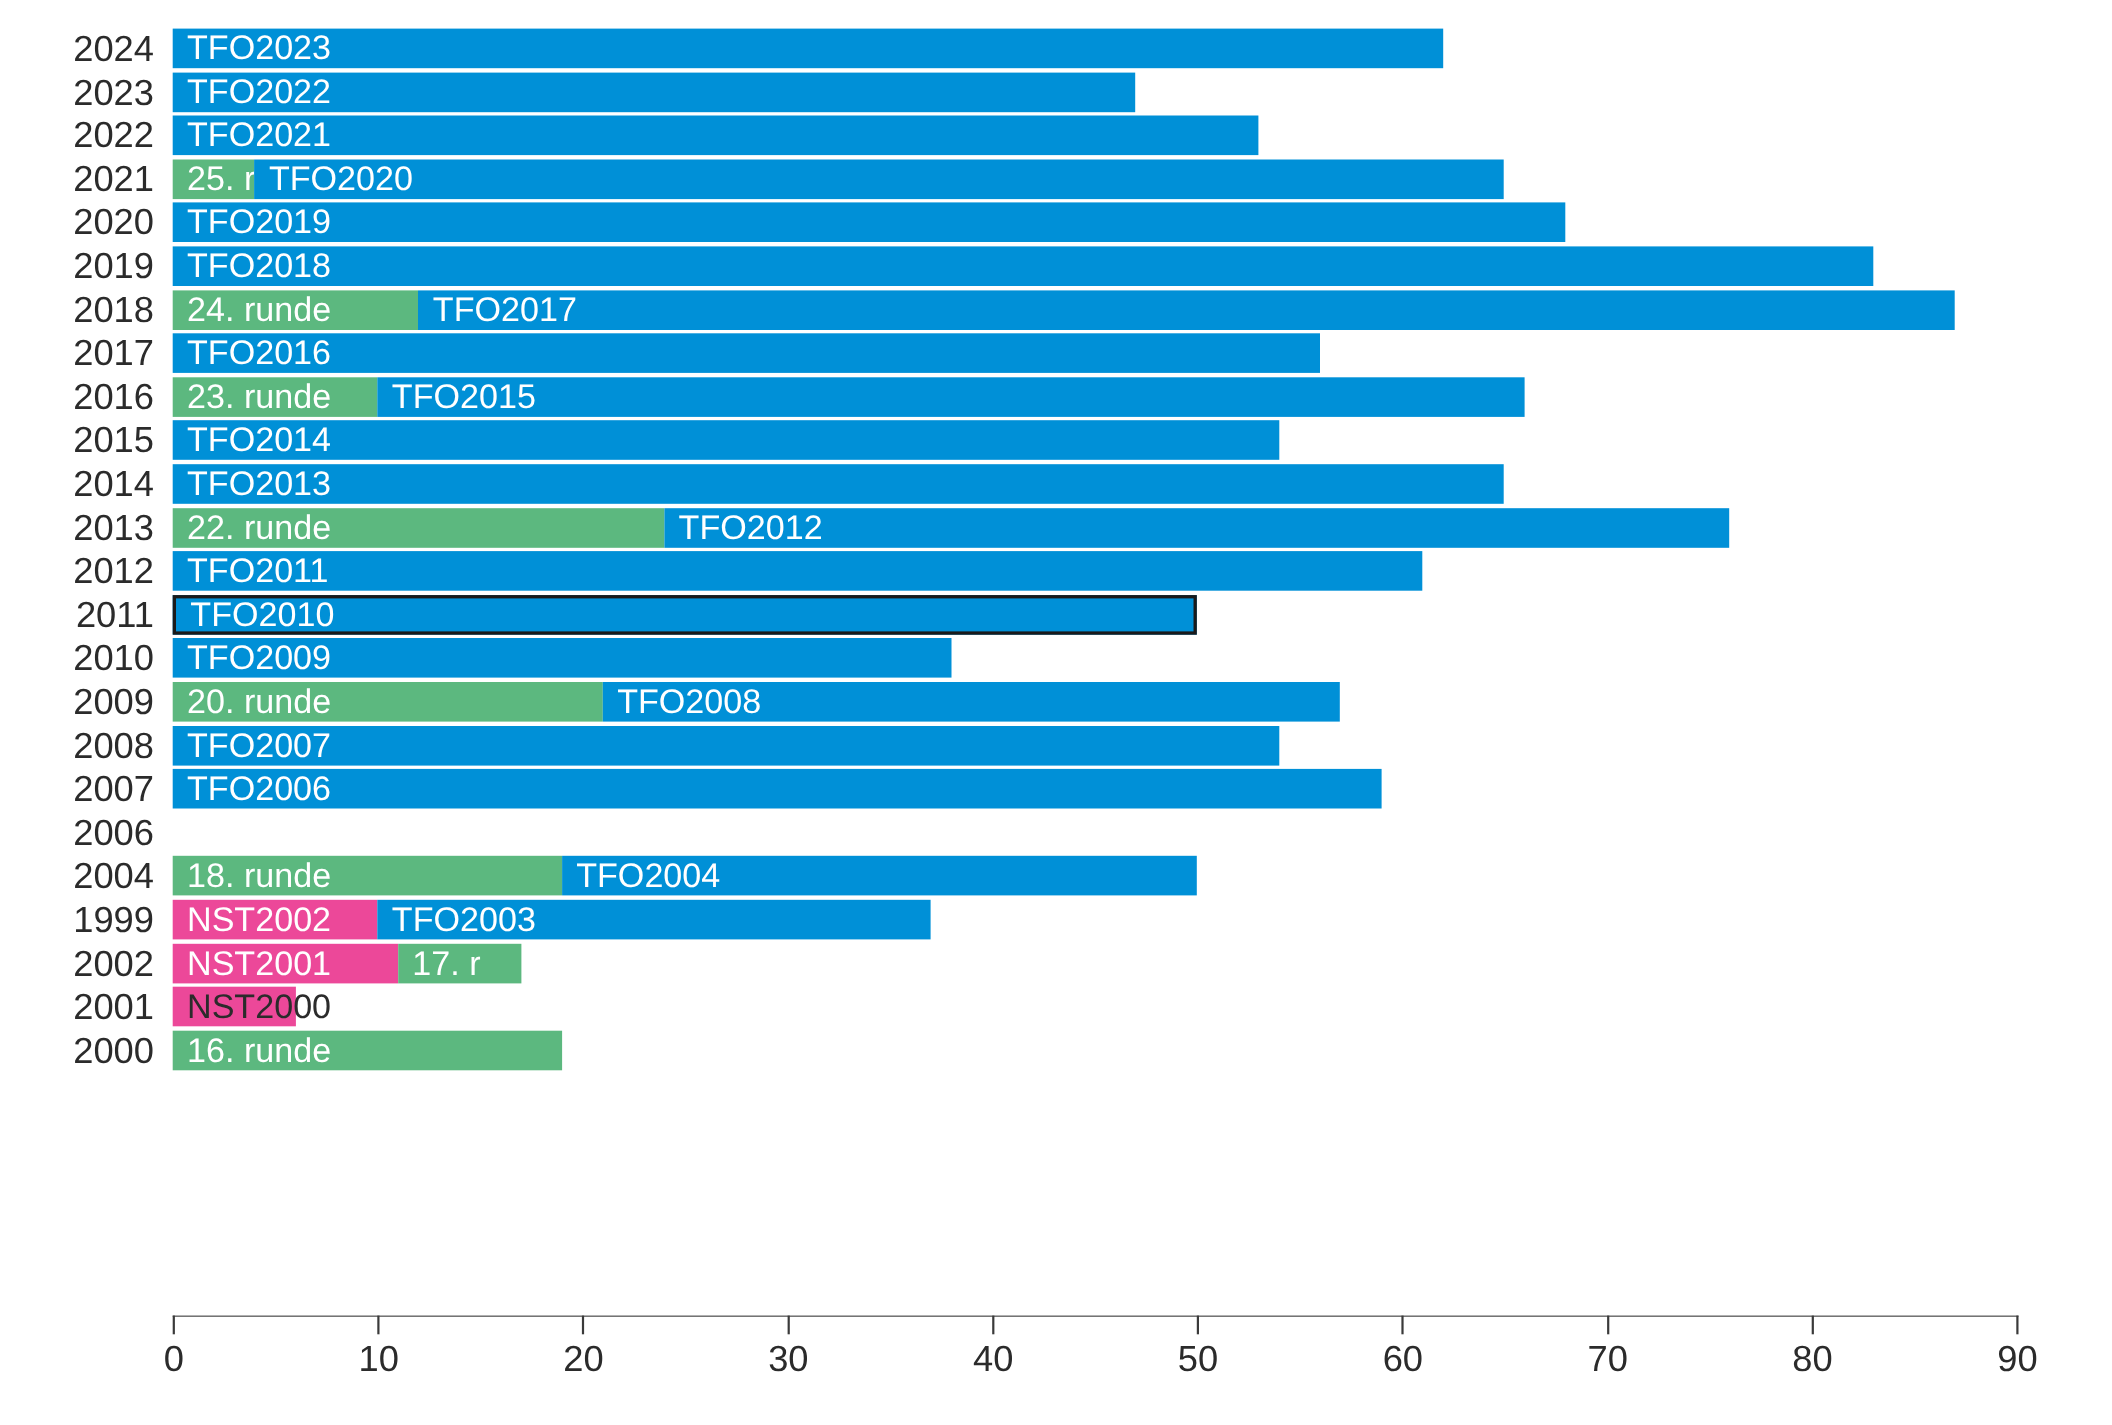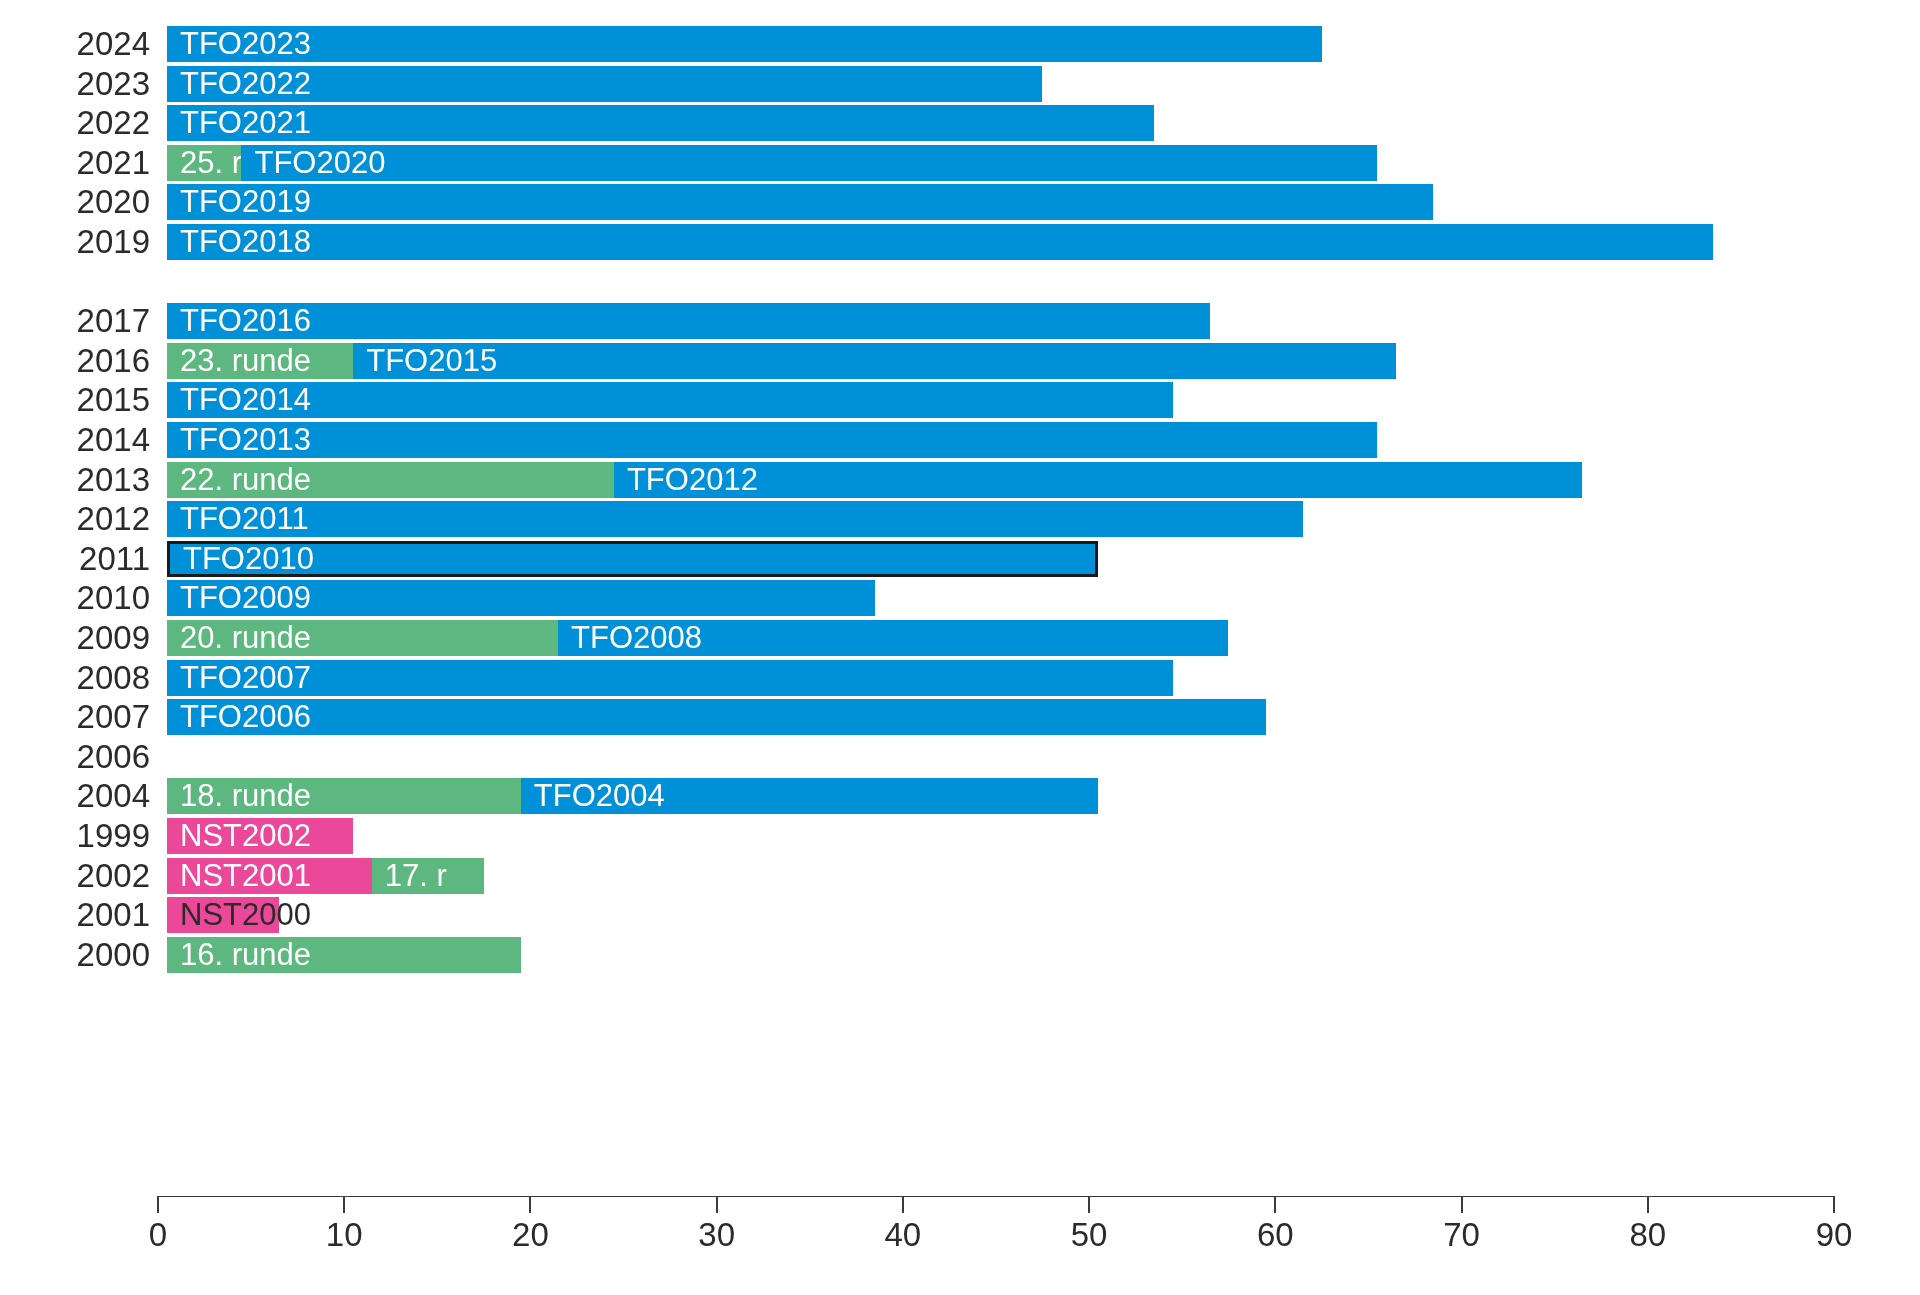--- a/index.html
+++ b/index.html
@@ -14,21 +14,21 @@
     width:1920px;
     height:1295px;
   }
   .plot-area{
     position:absolute;
     left:0; top:0;
     width:1920px; height:1295px;
   }
   .row{
     position:absolute;
-    left:10px;
+    left:0;
     height:44px;
     width:1828px;
   }
   .row-label{
     position:absolute;
     left:0;
     width:140px;
     text-align:right;
     font-size:33px;
     color:#2b2b2b;
@@ -129,20 +129,24 @@
         <div class="bar-wrap"><div class="seg seg-green clip" style="width: 74.4889px;"><span class="seg-label">25. r</span></div><div class="seg seg-blue" style="width: 1135.96px;"><span class="seg-label">TFO2020</span></div></div>
       </div>
       <div class="row" style="top: 180.4px;">
         <div class="row-label">2020</div>
         <div class="bar-wrap"><div class="seg seg-blue" style="width: 1266.31px;"><span class="seg-label">TFO2019</span></div></div>
       </div>
       <div class="row" style="top: 220px;">
         <div class="row-label">2019</div>
         <div class="bar-wrap"><div class="seg seg-blue" style="width: 1545.64px;"><span class="seg-label">TFO2018</span></div></div>
       </div>
+      <div class="row" style="top: 259.6px;">
+        <div class="row-label">2018</div>
+        <div class="bar-wrap"><div class="seg seg-green" style="width: 223.467px;"><span class="seg-label">24. runde</span></div><div class="seg seg-blue" style="width: 1396.67px;"><span class="seg-label">TFO2017</span></div></div>
+      </div>
       <div class="row" style="top: 299.2px;">
         <div class="row-label">2017</div>
         <div class="bar-wrap"><div class="seg seg-blue" style="width: 1042.84px;"><span class="seg-label">TFO2016</span></div></div>
       </div>
       <div class="row" style="top: 338.8px;">
         <div class="row-label">2016</div>
         <div class="bar-wrap"><div class="seg seg-green" style="width: 186.222px;"><span class="seg-label">23. runde</span></div><div class="seg seg-blue" style="width: 1042.84px;"><span class="seg-label">TFO2015</span></div></div>
       </div>
       <div class="row" style="top: 378.4px;">
         <div class="row-label">2015</div>
@@ -182,21 +186,21 @@
       </div>
       <div class="row" style="top: 734.8px;">
         <div class="row-label">2006</div>
       </div>
       <div class="row" style="top: 774.4px;">
         <div class="row-label">2004</div>
         <div class="bar-wrap"><div class="seg seg-green" style="width: 353.822px;"><span class="seg-label">18. runde</span></div><div class="seg seg-blue" style="width: 577.289px;"><span class="seg-label">TFO2004</span></div></div>
       </div>
       <div class="row" style="top: 814px;">
         <div class="row-label">1999</div>
-        <div class="bar-wrap"><div class="seg seg-orange" style="width: 186.222px;"><span class="seg-label">NST2002</span></div></div>
+        <div class="bar-wrap"><div class="seg seg-orange" style="width: 186.222px;"><span class="seg-label">NST2002</span></div><div class="seg seg-blue" style="width: 502.8px;"><span class="seg-label">TFO2003</span></div></div>
       </div>
       <div class="row" style="top: 853.6px;">
         <div class="row-label">2002</div>
         <div class="bar-wrap"><div class="seg seg-orange" style="width: 204.844px;"><span class="seg-label">NST2001</span></div><div class="seg seg-green clip" style="width: 111.733px;"><span class="seg-label">17. r</span></div></div>
       </div>
       <div class="row" style="top: 893.2px;">
         <div class="row-label">2001</div>
         <div class="bar-wrap"><div class="seg seg-orange overflow-label" style="width: 111.733px;"><span class="seg-label">NST2000</span></div></div>
       </div>
       <div class="row" style="top: 932.8px;">

